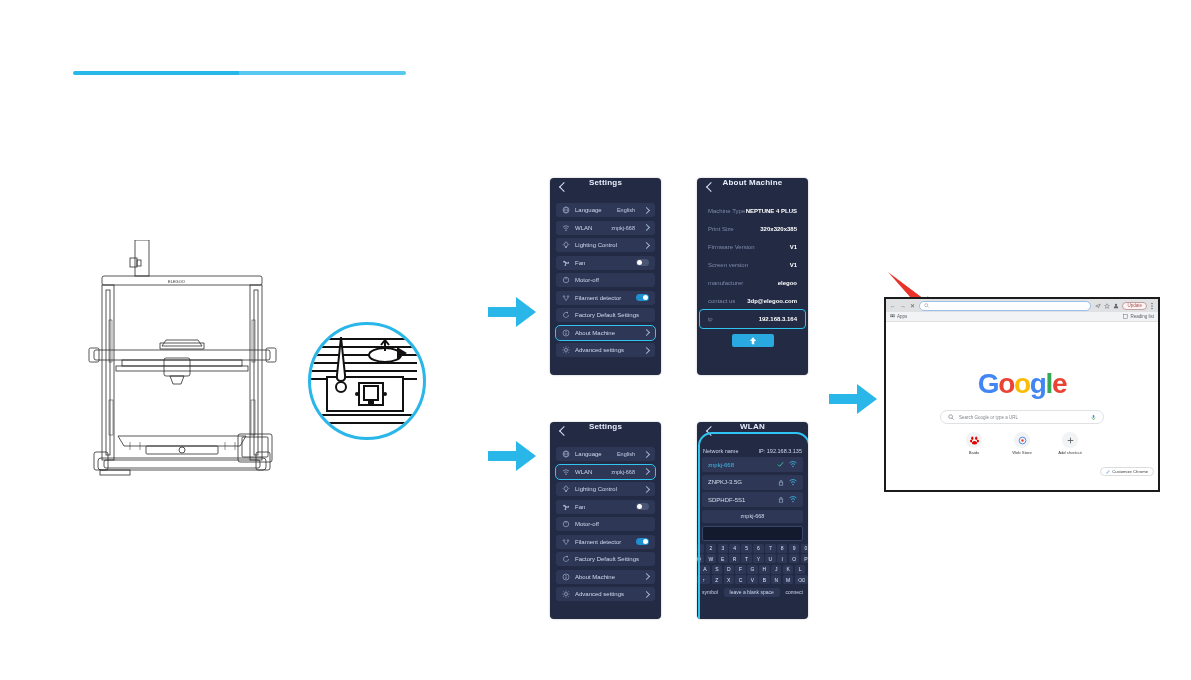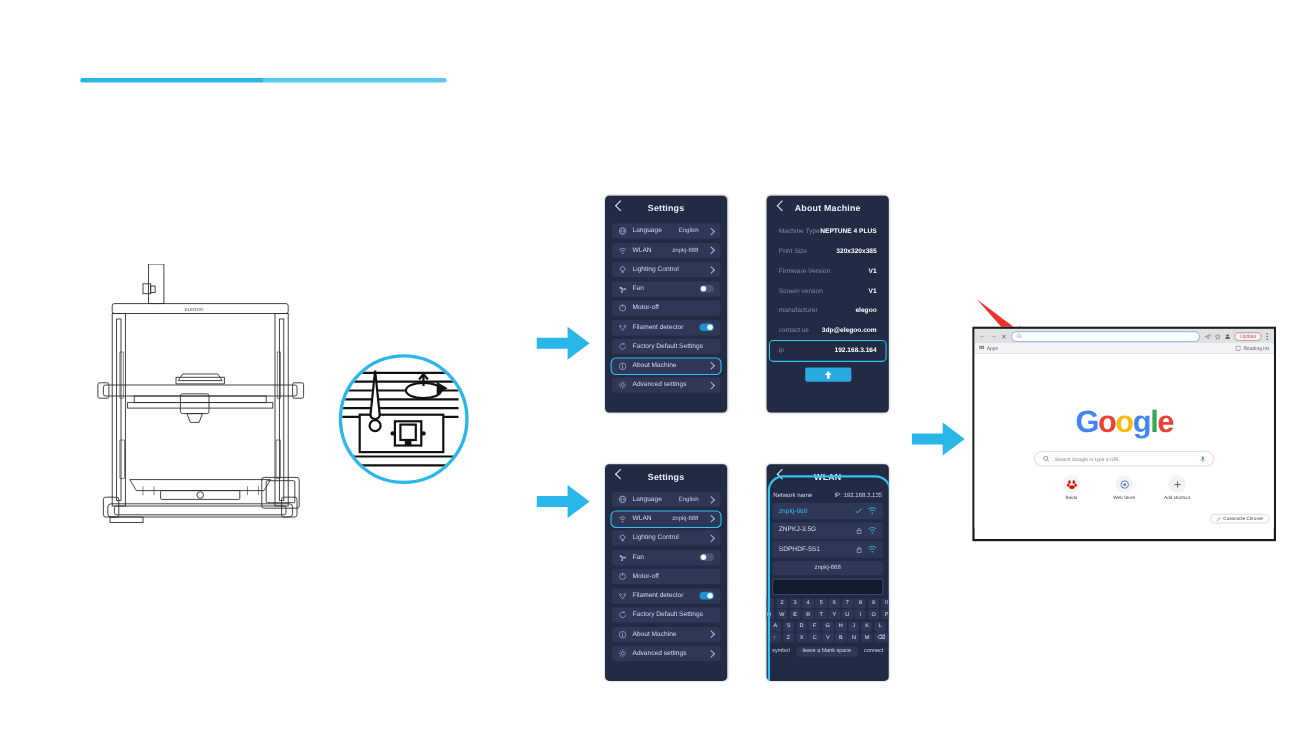--- a/index.html
+++ b/index.html
@@ -21,21 +21,21 @@
   
   #detail-circle{left:308px;top:322px;width:112px;height:112px;border-radius:50%;
     border:3px solid #29b6e8;background:#fff;overflow:hidden;}
   #detail-circle svg{display:block;}
 
   
   .arrow-cyan svg{display:block;}
 
   
   .panel{background:#222a44;border-radius:4px;box-shadow:0 0 2px rgba(0,0,0,.3);}
-  .panel-head{height:22px;position:relative;display:flex;align-items:center;justify-content:center;}
+  .panel-head{height:22px;position:relative;display:flex;align-items:flex-start;justify-content:center;}
   .panel-title{color:#e8eefc;font-size:8px;font-weight:bold;letter-spacing:.2px;}
   .back-chev{position:absolute;left:8px;top:50%;transform:translateY(-50%);
     width:6px;height:6px;border-left:1.6px solid #dbe4f7;border-bottom:1.6px solid #dbe4f7;
     transform-origin:center;rotate:45deg;margin-top:-3px;}
 
   .rowlist{padding:3px 6px 6px 6px;display:flex;flex-direction:column;gap:3.5px;}
   .srow{height:14px;background:#2e3856;border-radius:3px;display:flex;align-items:center;
     padding:0 6px;gap:5px;position:relative;}
   .srow.hl{outline:1.6px solid #30c4f0;border-radius:4px;}
   .srow .ico{width:8px;height:8px;flex:0 0 8px;opacity:.85;}

